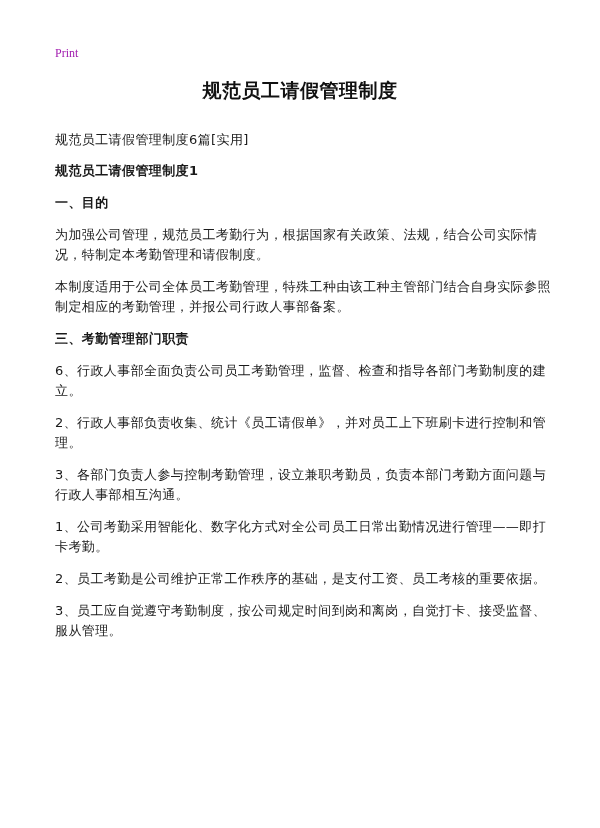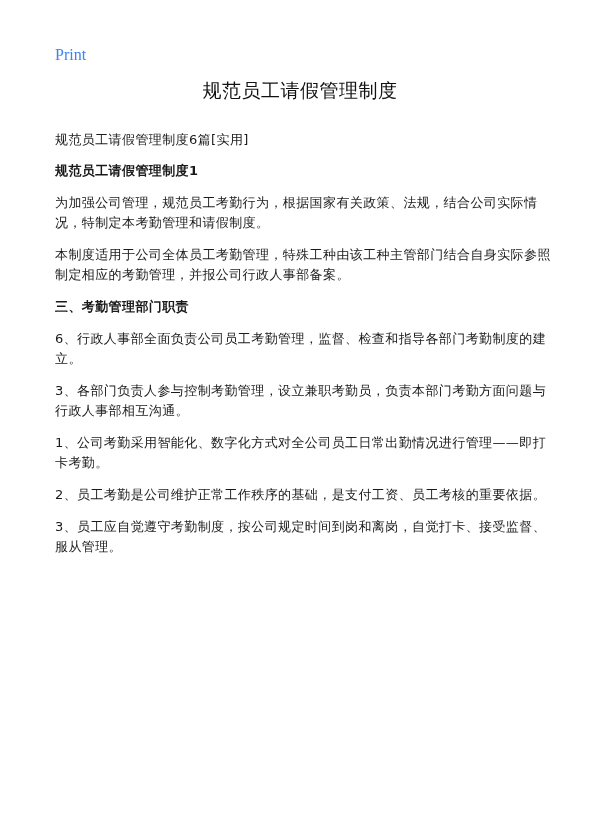--- a/index.html
+++ b/index.html
@@ -5,51 +5,53 @@
   html, body { margin: 0; padding: 0; background: #ffffff; }
   body {
     width: 600px; height: 828px; overflow: hidden;
     font-family: "DejaVu Sans", "Liberation Sans", sans-serif;
     color: #1a1a1a;
   }
   .page { position: relative; width: 600px; height: 828px; }
   .print-link {
     position: absolute; left: 55px; top: 46px;
     font-family: "Liberation Serif", "DejaVu Serif", serif;
-    font-size: 16px; color: #3b82f6;
+    font-size: 12px; color: #a21caf;
   }
   .doc-title {
     position: absolute; left: 0; width: 600px; top: 78px;
     text-align: center; font-size: 19px; letter-spacing: 0.5px;
-    color: #111; margin: 0; font-weight: normal;
+    color: #111; margin: 0; font-weight: bold;
   }
   .content {
     position: absolute; left: 55px; top: 130px; width: 500px;
     font-size: 13px; line-height: 20px;
   }
   .content p { margin: 0 0 12px 0; letter-spacing: 0.4px; }
   .content .heading { font-weight: bold; margin-bottom: 12px; }
   .content .subtitle { margin-bottom: 11px; }
 </style>
 </head>
 <body>
 
 <div class="page">
   <a class="print-link">Print</a>
   <h1 class="doc-title">规范员工请假管理制度</h1>
 
   <div class="content">
     <p class="subtitle">规范员工请假管理制度6篇[实用]</p>
     <p class="heading">规范员工请假管理制度1</p>
 
+    <p class="heading">一、目的</p>
     <p>为加强公司管理，规范员工考勤行为，根据国家有关政策、法规，结合公司实际情况，特制定本考勤管理和请假制度。</p>
 
     <p>本制度适用于公司全体员工考勤管理，特殊工种由该工种主管部门结合自身实际参照制定相应的考勤管理，并报公司行政人事部备案。</p>
 
     <p class="heading">三、考勤管理部门职责</p>
     <p>6、行政人事部全面负责公司员工考勤管理，监督、检查和指导各部门考勤制度的建立。</p>
+    <p>2、行政人事部负责收集、统计《员工请假单》，并对员工上下班刷卡进行控制和管理。</p>
     <p>3、各部门负责人参与控制考勤管理，设立兼职考勤员，负责本部门考勤方面问题与行政人事部相互沟通。</p>
 
     <p>1、公司考勤采用智能化、数字化方式对全公司员工日常出勤情况进行管理——即打卡考勤。</p>
     <p>2、员工考勤是公司维护正常工作秩序的基础，是支付工资、员工考核的重要依据。</p>
     <p>3、员工应自觉遵守考勤制度，按公司规定时间到岗和离岗，自觉打卡、接受监督、服从管理。</p>
   </div>
 </div>
 
 </body></html>

